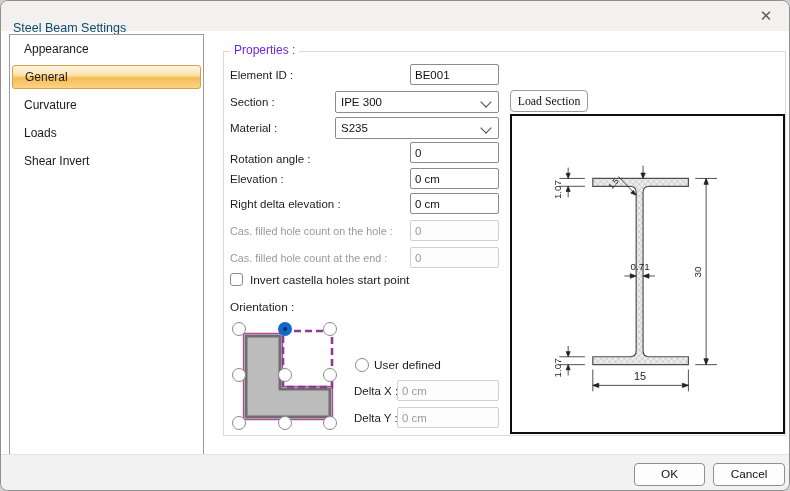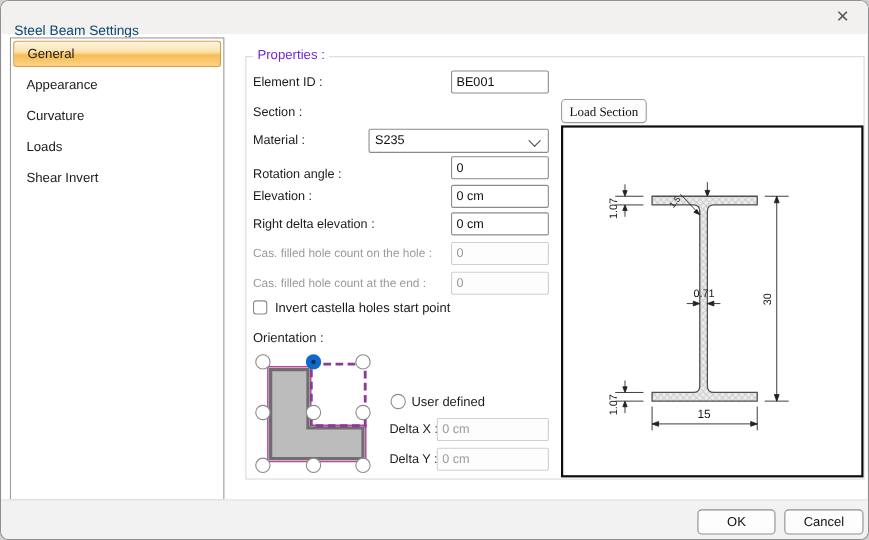--- a/index.html
+++ b/index.html
@@ -65,44 +65,48 @@
 <div class="dialog">
 
   <div class="titlebar">
     <span class="title">Steel Beam Settings</span>
     <div class="close-btn">
       <span>✕</span>
     </div>
   </div>
 
   <div class="sidebar">
+    <div class="side-item">
+      <span>Appearance</span>
+    </div>
     <div class="side-item selected">
       <span>General</span>
     </div>
     <div class="side-item">
-      <span>Appearance</span>
-    </div>
-    <div class="side-item">
       <span>Curvature</span>
     </div>
     <div class="side-item">
       <span>Loads</span>
     </div>
     <div class="side-item">
       <span>Shear Invert</span>
     </div>
   </div>
 
   <div class="group">
     <span class="group-label">Properties :</span>
 
     <span class="lbl" style="top:12px">Element ID :</span>
     <input class="tbox" style="top: 12px;" value="BE001">
 
     <span class="lbl" style="top:39px">Section :</span>
+    <div class="combo" style="top:39px">
+      <span class="val">IPE 300</span>
+      <span class="chev"></span>
+    </div>
 
     <span class="lbl" style="top:65px">Material :</span>
     <div class="combo" style="top:65px">
       <span class="val">S235</span>
       <span class="chev"></span>
     </div>
 
     <span class="lbl" style="top:96px">Rotation angle :</span>
     <input class="tbox" style="top: 90px;" value="0">
 

